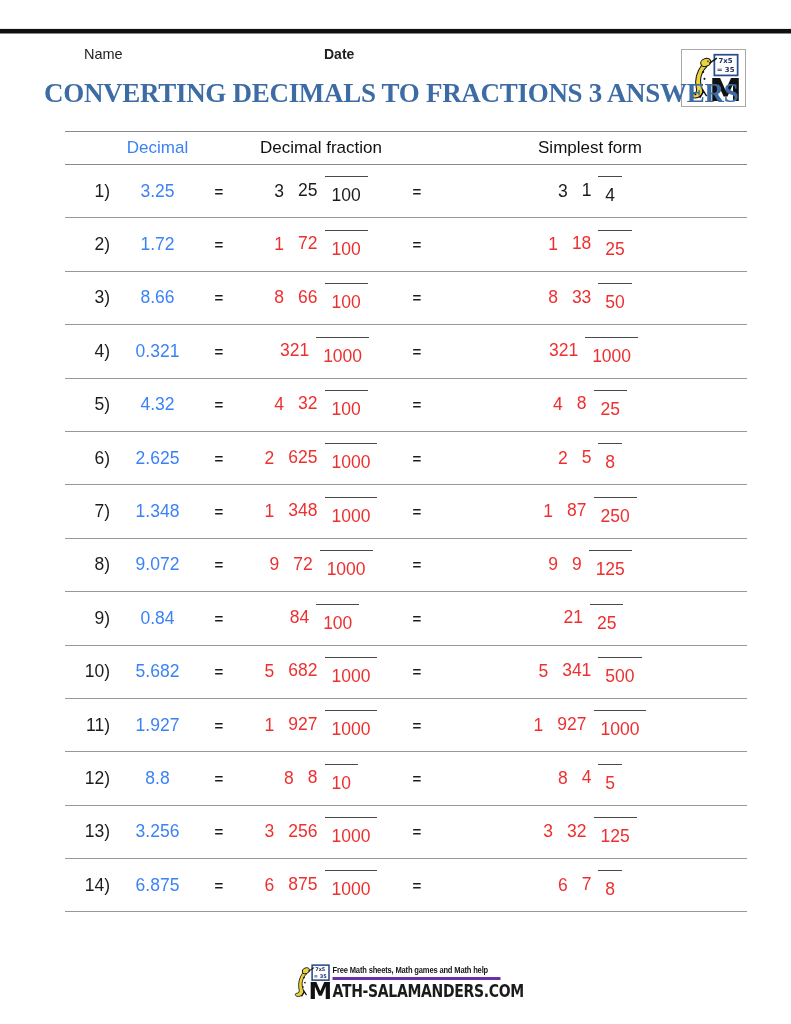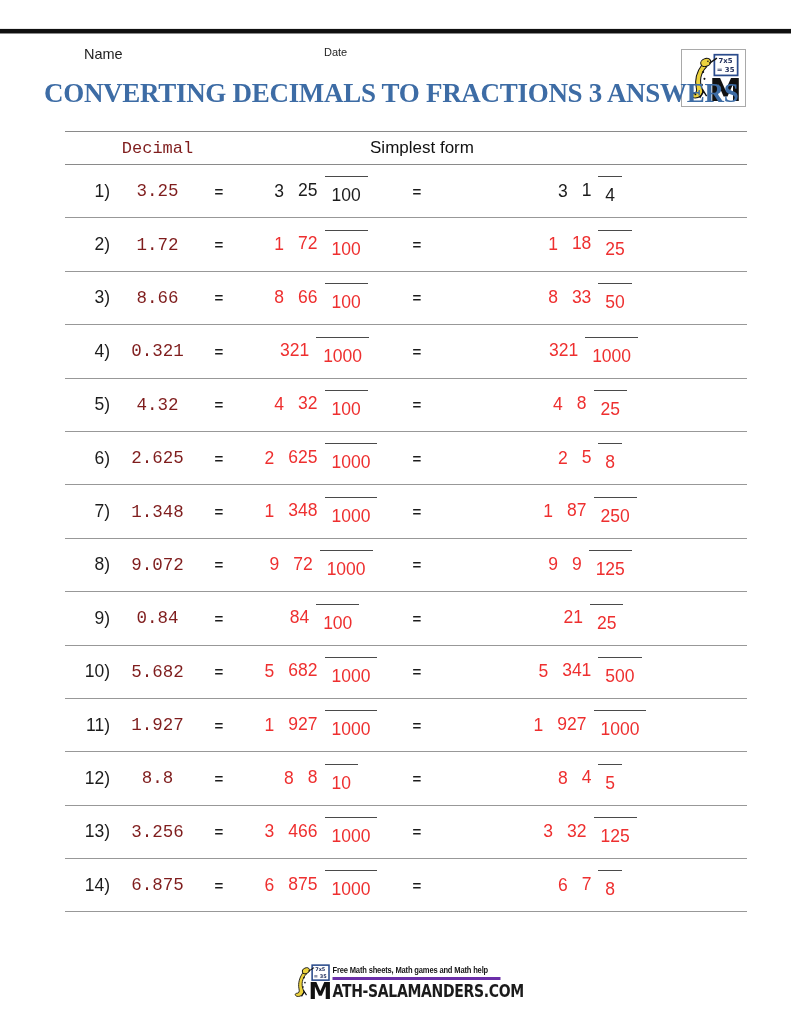--- a/index.html
+++ b/index.html
@@ -4,36 +4,36 @@
 <style>
   html,body{margin:0;padding:0;background:#ffffff;}
   body{width:791px;height:1024px;overflow:hidden;font-family:"Liberation Sans",sans-serif;color:#1c1c1c;}
   .page{position:relative;width:791px;height:1024px;background:#ffffff;}
 
   
   .top-rule{position:absolute;left:0;top:28px;width:791px;height:6px;
     background:linear-gradient(to bottom,#e9e9e9 0,#e9e9e9 1px,#101010 1px,#101010 5px,#8b8b8b 5px,#8b8b8b 6px);}
 
   .name-label{position:absolute;left:48px;top:46px;font-size:14.5px;color:#1f1f1f;margin-left:36px;}
-  .date-label{position:absolute;left:324px;top:46px;font-size:11px;color:#1f1f1f;}
+  .date-label{position:absolute;left:324px;top:46px;font-size:14px;color:#1f1f1f;font-weight:bold;}
 
   .logo-box{position:absolute;left:681px;top:49px;width:63px;height:56px;border:1px solid #a9a9a9;
     background:#fff;display:flex;align-items:center;justify-content:center;}
 
   .page-title{position:absolute;left:44px;top:78px;font-family:"Liberation Serif",serif;font-weight:700;
     font-size:27px;color:#3d6ca5;white-space:nowrap;letter-spacing:-0.3px;}
 
   
   .wtable{position:absolute;left:65px;top:131px;width:682px;}
   .thead{display:flex;align-items:center;height:32px;border-top:1px solid #8a8a8a;border-bottom:1px solid #8a8a8a;
     font-size:17px;color:#111;}
   .trow{display:flex;align-items:center;height:52.4px;border-bottom:1px solid #989898;font-size:17.5px;}
   .c{display:flex;align-items:center;justify-content:center;}
   .c.num{width:45px;justify-content:flex-end;color:#1c1c1c;}
-  .c.dec{width:95px;color:#7f1d1d;font-family:Liberation Mono, monospace;}
+  .c.dec{width:95px;color:#3b82f6;}
   .c.eqc1{width:28px;}
   .c.df{width:168px;padding-left:8px;box-sizing:border-box;}
   .c.eqc2{width:32px;}
   .c.sf{width:314px;}
   .eq{font-size:15px;font-weight:700;color:#1c1c1c;}
   .whole{margin-right:7px;}
   .frac{display:inline-flex;flex-direction:row;align-items:center;line-height:1.12;}
   .fn{padding:0 7px 1px;}
   .fd{border-top:1.6px solid #4a4a4a;padding:9px 7px 0;}
   .trow.red .whole,.trow.red .fn,.trow.red .fd{color:#ee2f2f;}
@@ -80,20 +80,21 @@
     </svg>
   </div>
 
   <div class="page-title">CONVERTING DECIMALS TO FRACTIONS 3 ANSWERS</div>
 
   <div class="wtable">
     <div class="thead">
       <div class="c num"></div>
       <div class="c dec">Decimal</div>
       <div class="c eqc1"></div>
+      <div class="c df">Decimal fraction</div>
       <div class="c eqc2"></div>
       <div class="c sf">Simplest form</div>
     </div>
     <div>
         <div class="trow black">
           <div class="c num">1)</div>
           <div class="c dec">3.25</div>
           <div class="c eqc1 eq">=</div>
           <div class="c df">
             <span class="whole">3</span>
@@ -327,21 +328,21 @@
             </span>
           </div>
         </div>
         <div class="trow red">
           <div class="c num">13)</div>
           <div class="c dec">3.256</div>
           <div class="c eqc1 eq">=</div>
           <div class="c df">
             <span class="whole">3</span>
             <span class="frac">
-              <span class="fn">466</span>
+              <span class="fn">256</span>
               <span class="fd">1000</span>
             </span>
           </div>
           <div class="c eqc2 eq">=</div>
           <div class="c sf">
             <span class="whole">3</span>
             <span class="frac">
               <span class="fn">32</span>
               <span class="fd">125</span>
             </span>

